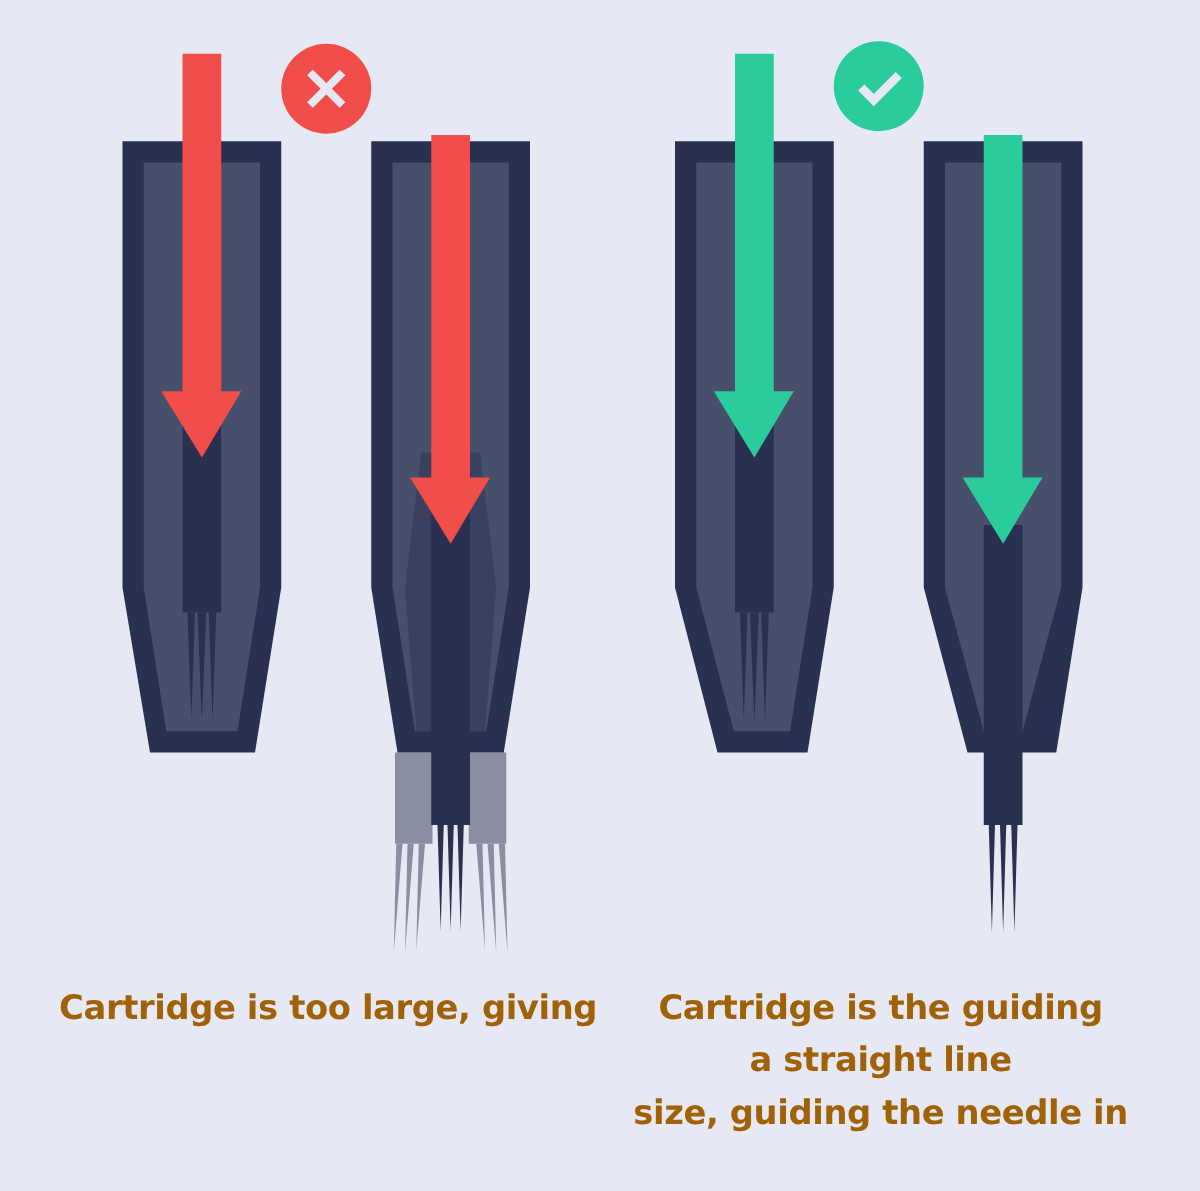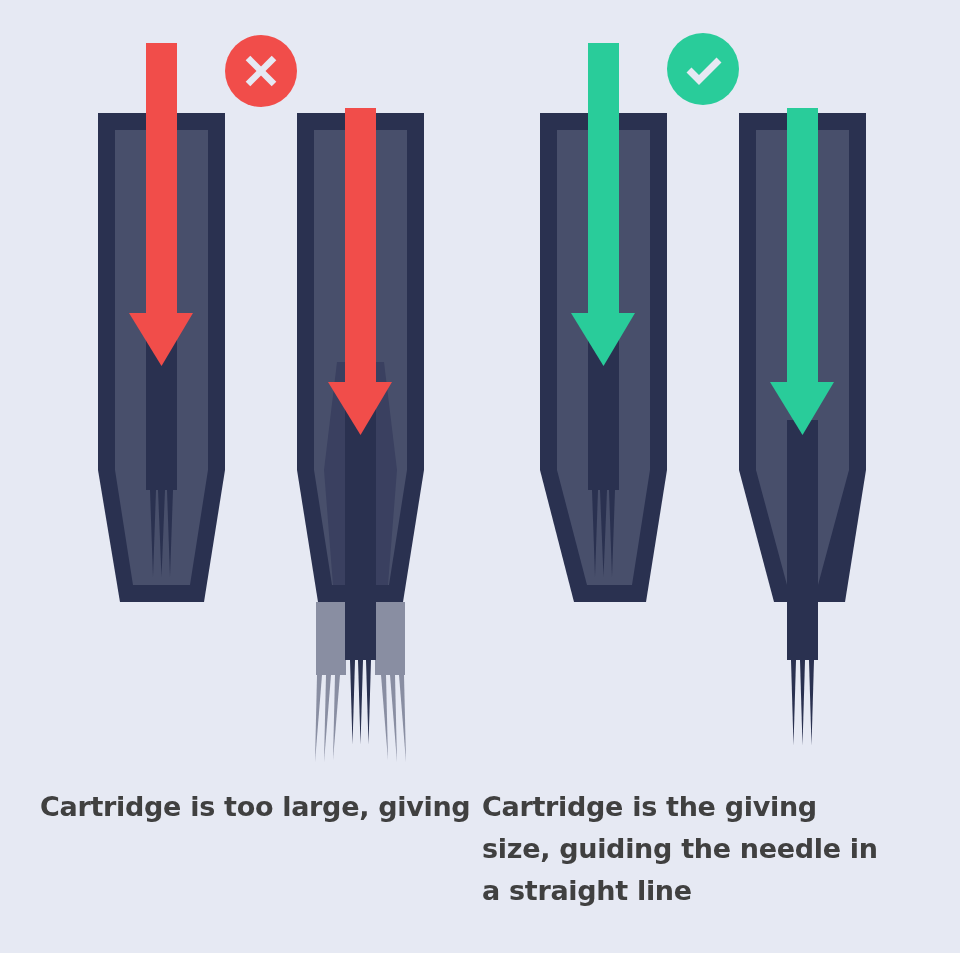--- a/index.html
+++ b/index.html
@@ -17,24 +17,25 @@
     #diagram {
       position: absolute;
       left: 0;
       top: 0;
       width: 960px;
       height: 780px;
     }
     .caption {
       position: absolute;
       top: 786px;
-      color: #404040;
+      color: #a16207;
       font-weight: bold;
       font-size: 27px;
       line-height: 42px;
+      text-align: center;
       letter-spacing: -0.3px;
     }
     .caption span { display: block; white-space: nowrap; }
     #caption-wrong { left: 40px; width: 445px; }
     #caption-right { left: 482px; width: 445px; }
   </style>
 </head>
 <body>
 
 <svg id="diagram" width="960" height="780" viewBox="0 0 960 780" xmlns="http://www.w3.org/2000/svg">
@@ -125,16 +126,16 @@
     <rect x="787" y="108" width="31" height="275"></rect>
     <polygon points="770,382 834,382 802.5,435"></polygon>
   </g>
 </svg>
 
 <div id="caption-wrong" class="caption">
   <span>Cartridge is too large, giving</span>
 </div>
 
 <div id="caption-right" class="caption">
-  <span>Cartridge is the giving</span>
+  <span>Cartridge is the guiding</span>
+  <span>a straight line</span>
   <span>size, guiding the needle in</span>
-  <span>a straight line</span>
 </div>
 
 </body></html>

